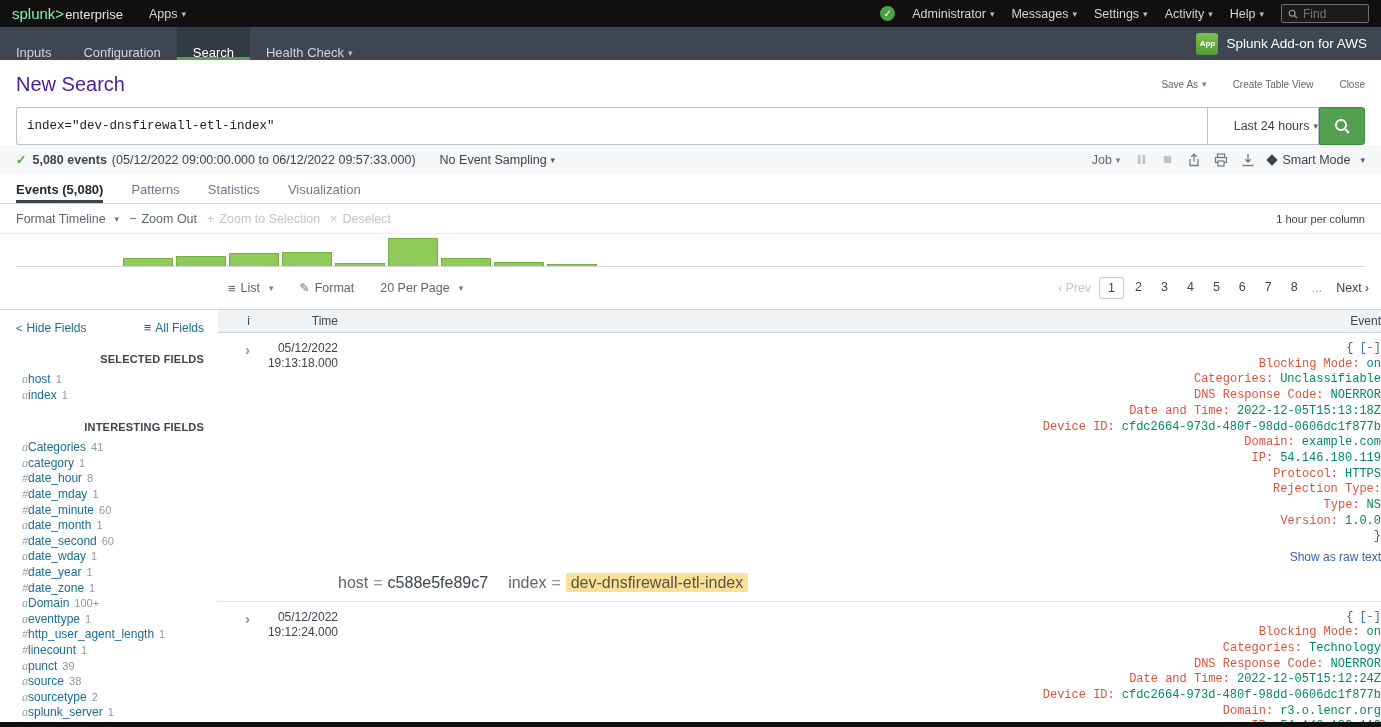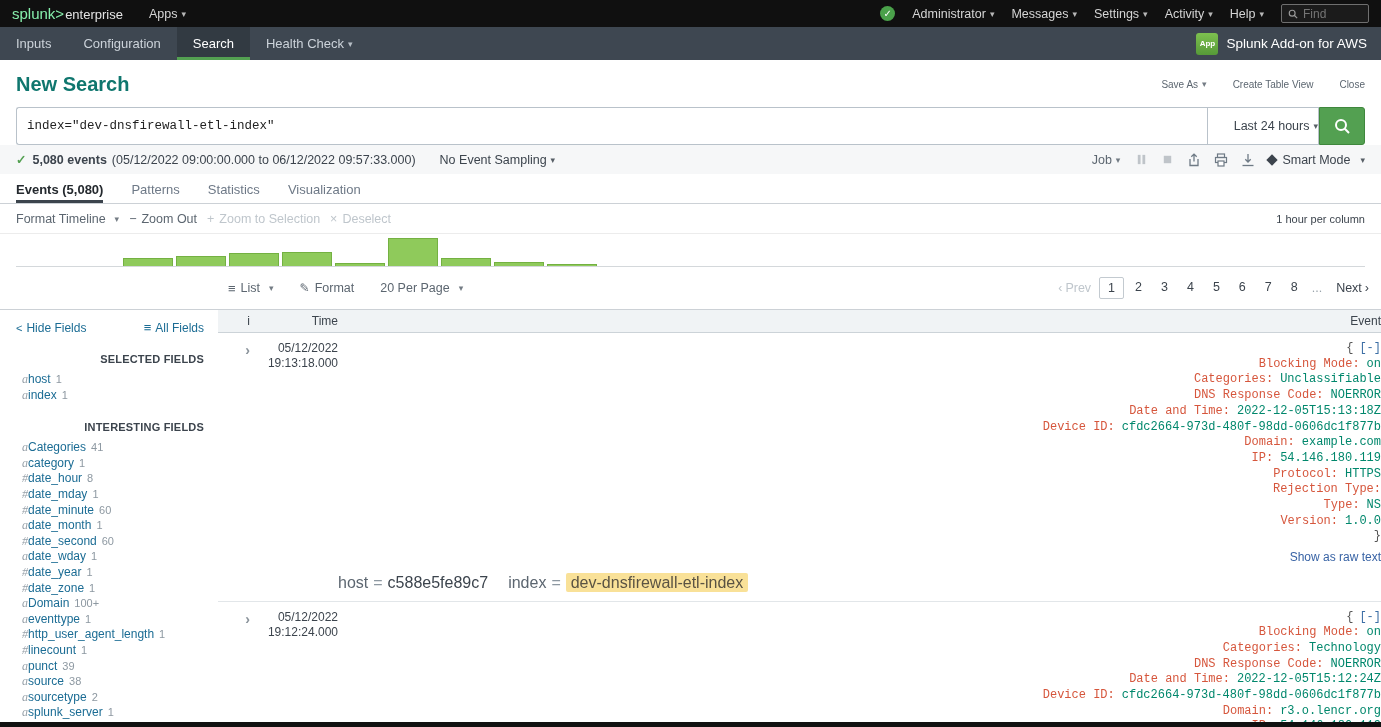--- a/index.html
+++ b/index.html
@@ -16,29 +16,29 @@
   .topbar-item { display:flex; align-items:center; cursor:pointer; white-space:nowrap; }
   .health-icon { width:15px; height:15px; border-radius:50%; background:#4aa14a; color:#fff; font-size:10px; display:flex; align-items:center; justify-content:center; }
   .health-icon::after { content:"✓"; }
   .find-box { display:flex; align-items:center; gap:5px; width:88px; height:19px; border:1px solid #6f6f6f; border-radius:2px; background:#1b1b1b; padding:0 6px; }
   .find-input { background:transparent; border:none; outline:none; color:#bbb; width:58px; font-size:12px; font-family:"Liberation Sans",sans-serif; }
   .caret { display:inline-block; }
   .caret::after { content:"▾"; font-size:9px; margin-left:4px; position:relative; top:-1px; opacity:.85; }
 
   
   .appnav { height:33px; background:#3e4751; display:flex; align-items:stretch; color:#ccd3da; font-size:13px; }
-  .appnav-item { padding:0 16px; display:flex; align-items:center; position:relative; cursor:pointer; white-space:nowrap; }
+  .appnav-item { padding:0 16px; display:flex; align-items:flex-end; position:relative; cursor:pointer; white-space:nowrap; }
   .appnav-item.active { color:#fff; background:rgba(0,0,0,.18); }
   .appnav-item.active::after { content:""; position:absolute; left:0; right:0; bottom:0; height:3px; background:#53a051; }
   .appnav-right { margin-left:auto; display:flex; align-items:center; gap:8px; margin-right:14px; color:#fff; font-size:13.5px; }
   .app-badge { width:22px; height:22px; border-radius:3px; background:linear-gradient(#7dc04f,#569a38); color:#fff; font-size:8px; font-weight:bold; display:flex; align-items:center; justify-content:center; }
 
   
   .search-header { display:flex; align-items:center; padding:13px 16px 11px; }
-  .page-title { font-size:20px; color:#0f766e; font-weight:700;text-align:center; }
+  .page-title { font-size:20px; color:#4c1d95; font-weight:400;text-align:center; }
   .header-actions { margin-left:auto; display:flex; gap:26px; font-size:10px; color:#5c6670; }
   .header-actions > span { cursor:pointer; display:flex; align-items:center; }
 
   
   .search-row { margin:0 16px; display:flex; height:38px; }
   .search-input-wrap { flex:1; border:1px solid #b9c2ca; border-right:none; border-radius:3px 0 0 3px; display:flex; align-items:center; padding:0 10px; background:#fff; }
   .search-query { width:100%; border:none; outline:none; font-family:"Liberation Mono","DejaVu Sans Mono",monospace; font-size:12.5px; color:#222; background:transparent; }
   .time-picker { width:112px; border:1px solid #b9c2ca; display:flex; align-items:center; justify-content:flex-end; font-size:12.5px; color:#3c444d; background:#fff; cursor:pointer; }
   .search-btn { width:46px; background:#53a051; border:1px solid #3f873d; border-radius:0 3px 3px 0; display:flex; align-items:center; justify-content:center; cursor:pointer; }
 

